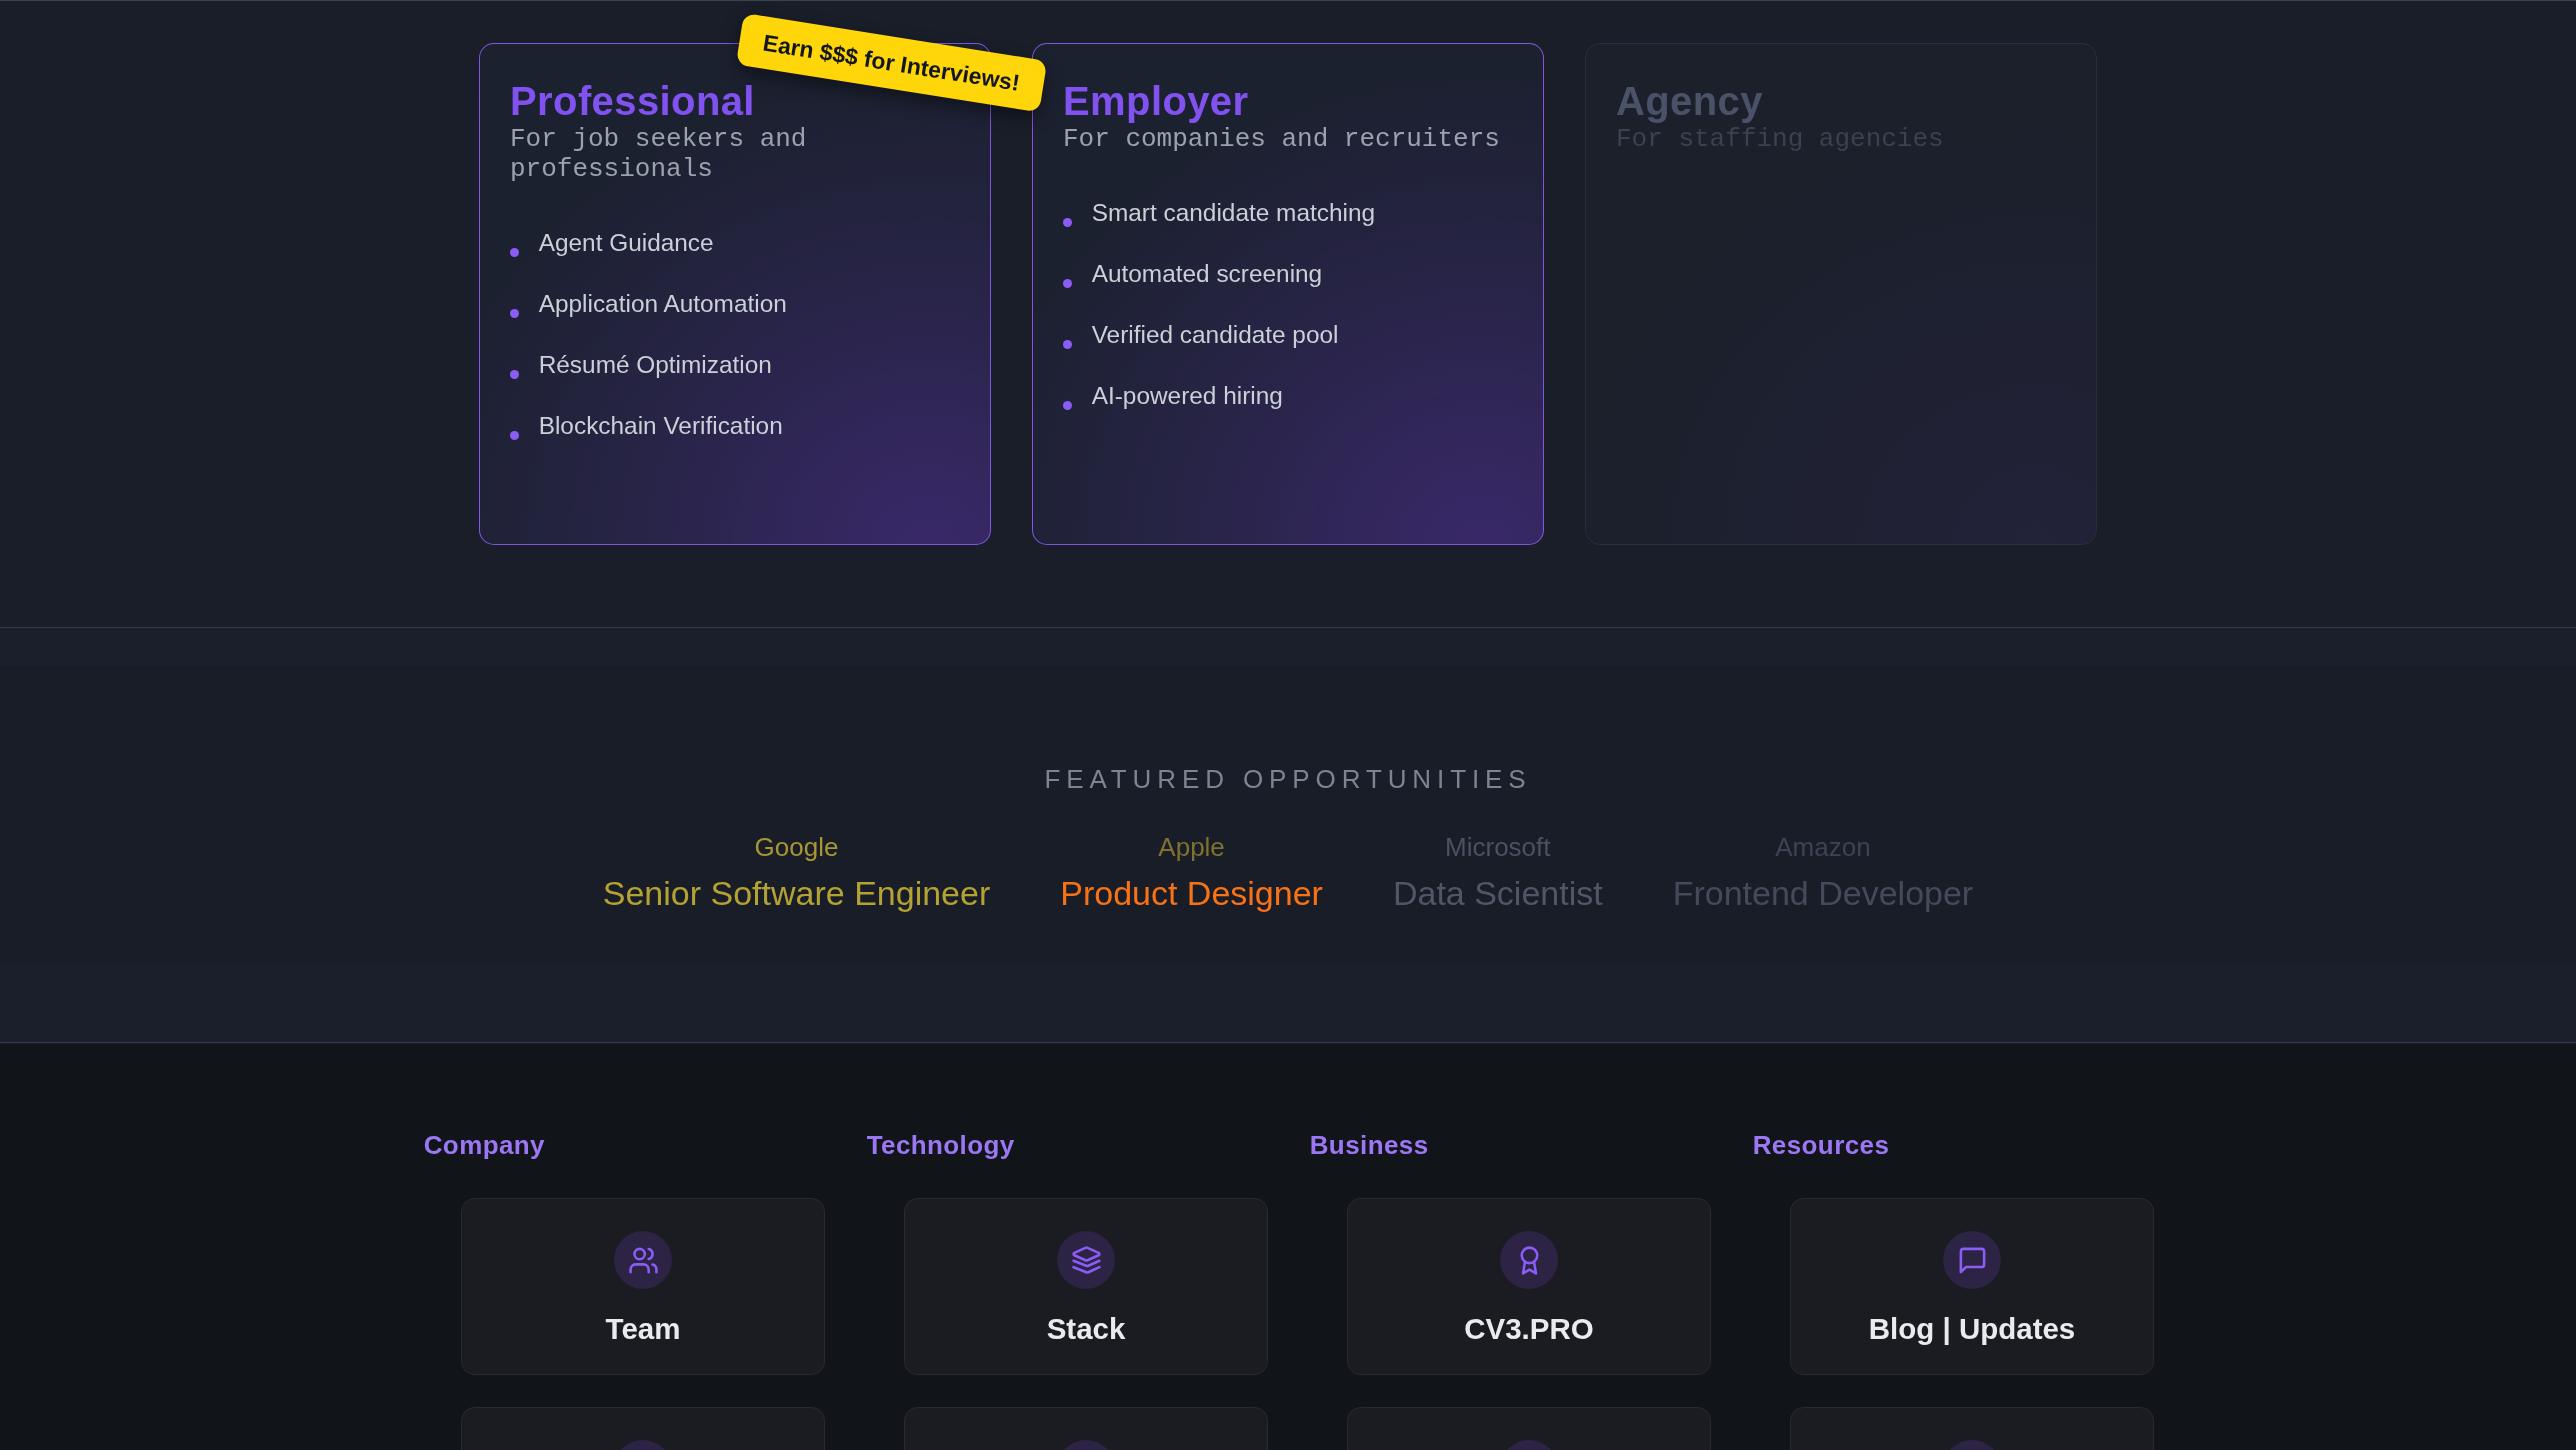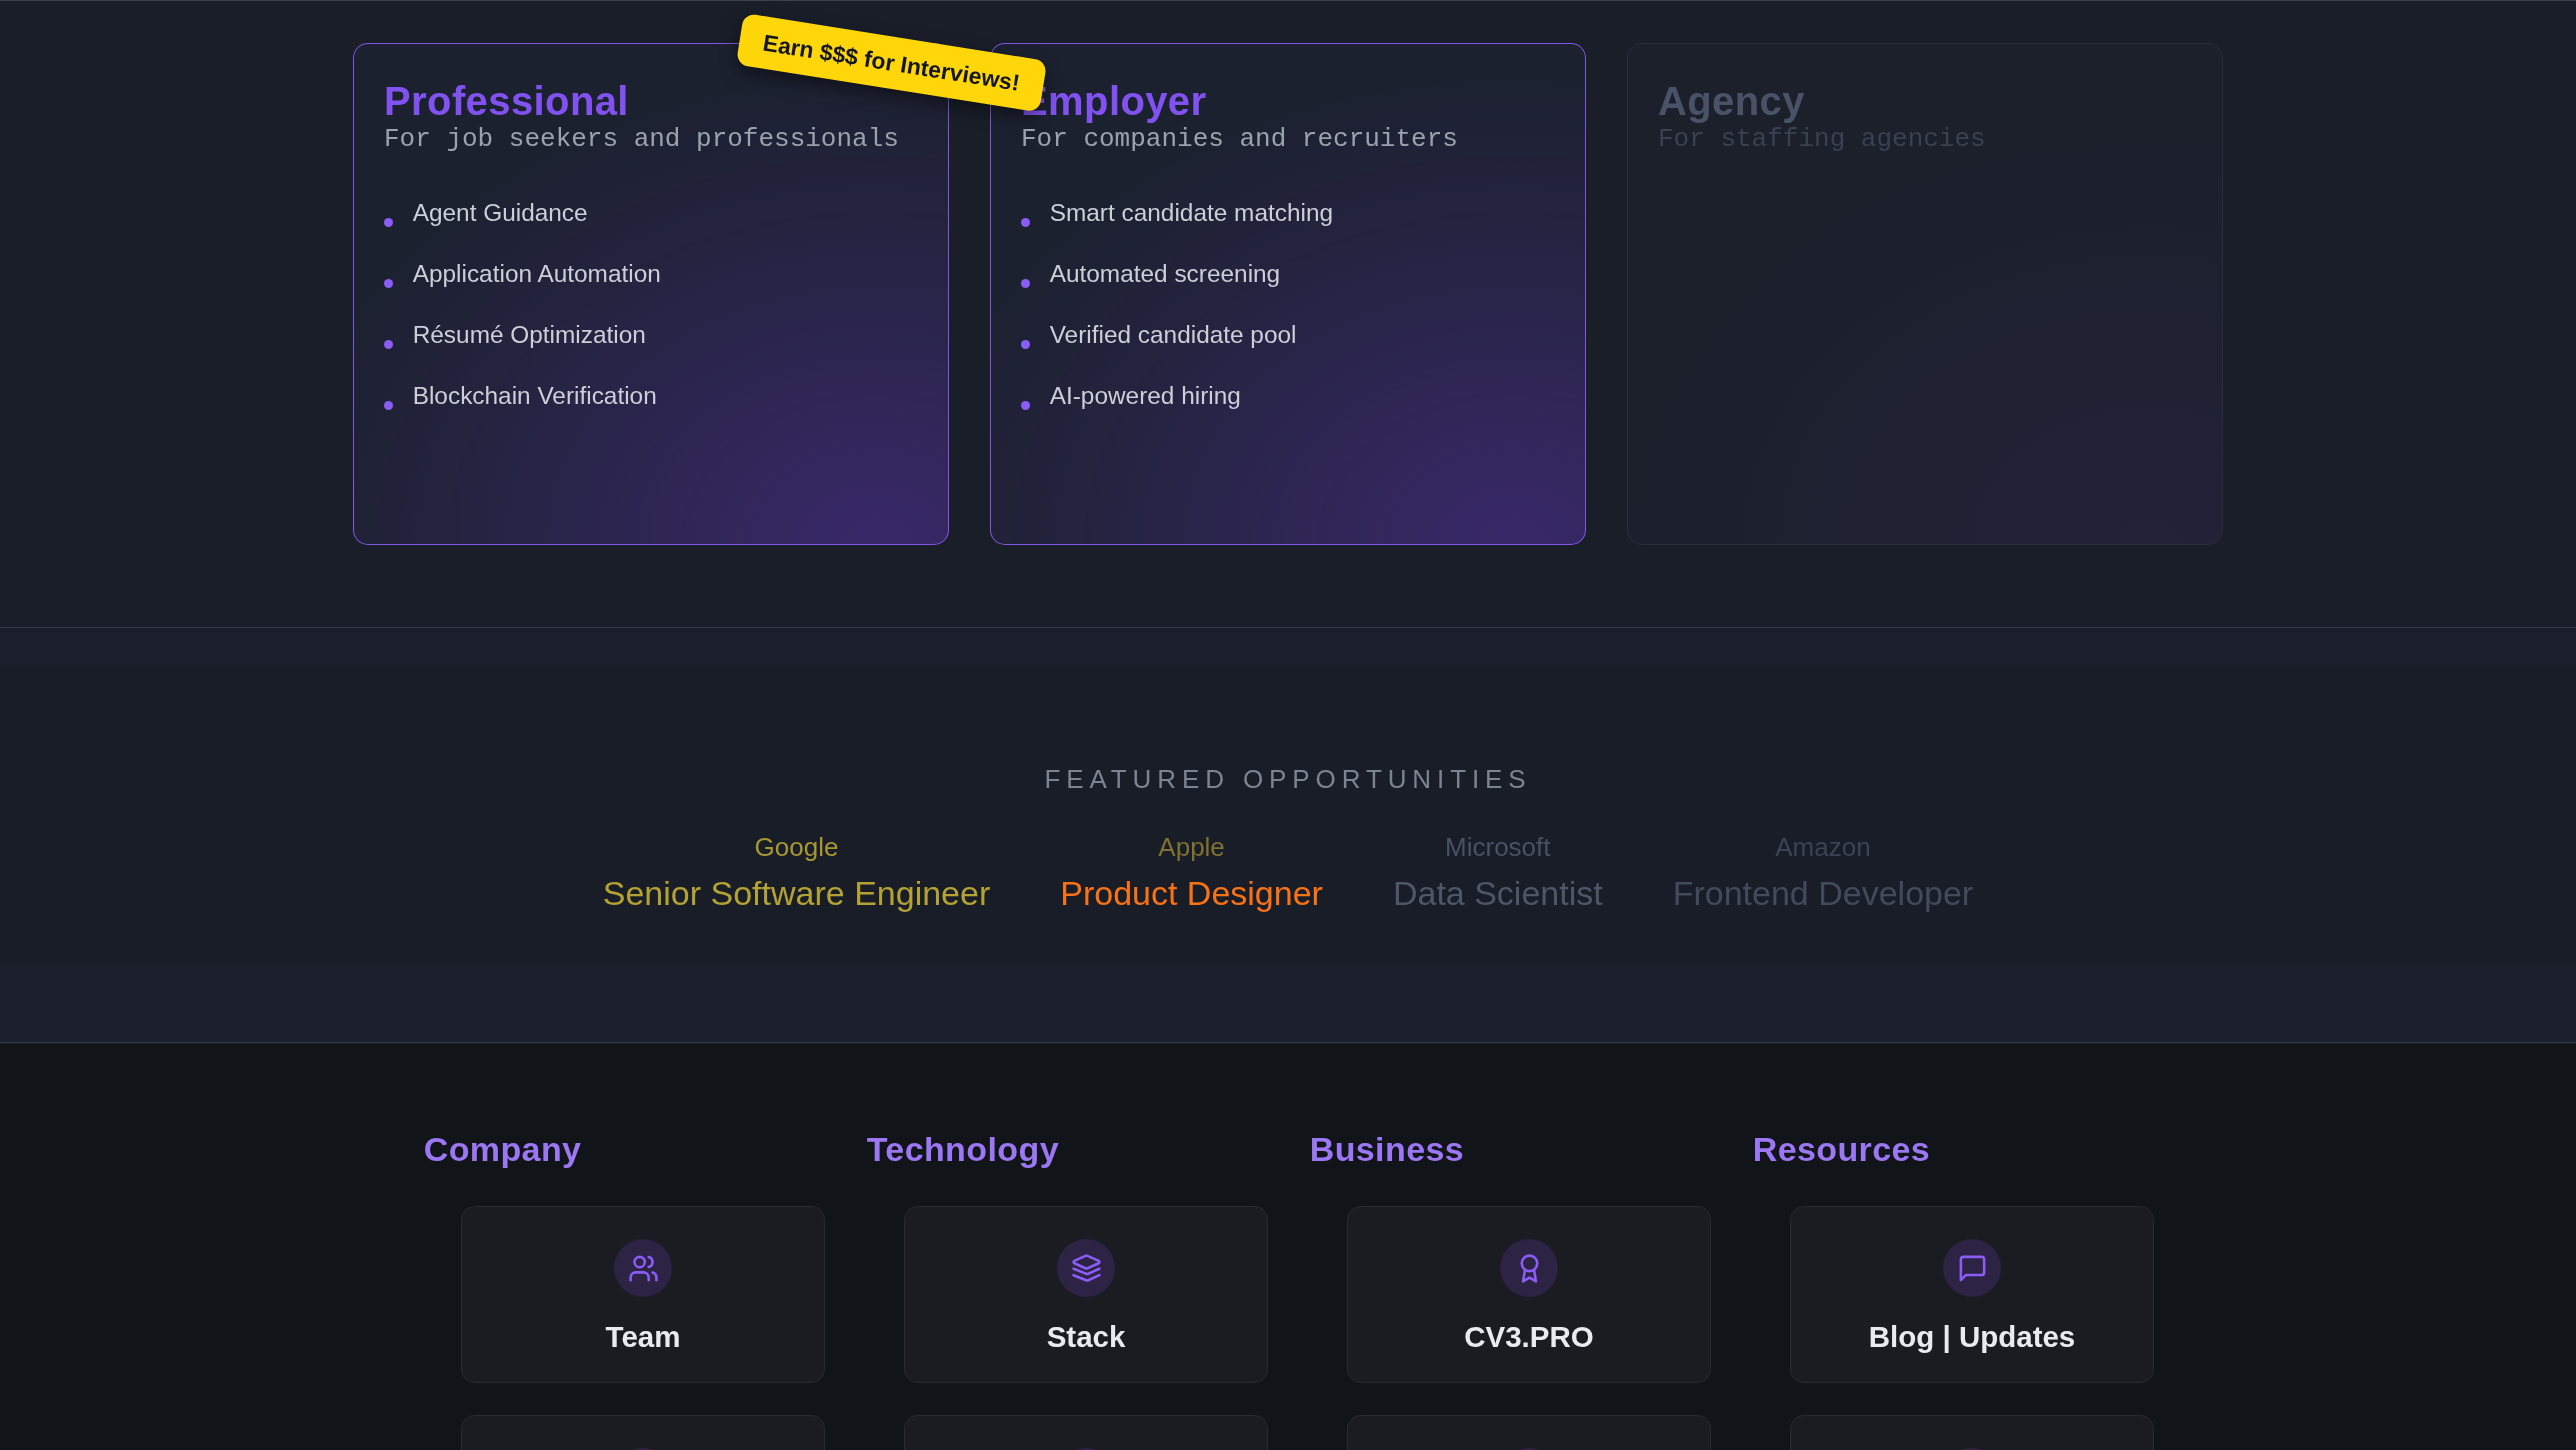--- a/index.html
+++ b/index.html
@@ -11,21 +11,21 @@
 
   
   .plans-section {
     position:absolute; top:0; left:0; right:0; height:628px;
     background:#191e29;
     border-top:1.7px solid #3a4250;
     border-bottom:0.8px solid #313947;
   }
   .cards-row { display:flex; justify-content:center; gap:41px; padding-top:42px; }
   .plan-card {
-    width:596px; height:502px; border-radius:15px;
+    width:512px; height:502px; border-radius:15px;
     border:1.7px solid rgba(139,92,246,0.9);
     padding:30px 30px;
     background:
       radial-gradient(130% 120% at 88% 100%, rgba(124,58,237,0.30), rgba(124,58,237,0.08) 55%, rgba(124,58,237,0) 78%),
       #1c2130;
   }
   .plan-title { font-size:40px; font-weight:bold; color:#8152ef; margin-top:5px; letter-spacing:0.4px; }
   .plan-desc  { font-size:26px; color:#9aa2ad;font-family:Liberation Mono, monospace; }
   .features { list-style:none; margin-top:45px; }
   .features li { display:flex; align-items:flex-end; margin-bottom:33px; font-size:24.4px; color:#cbd0d8; }
@@ -76,21 +76,21 @@
 
   
   .footer {
     position:absolute; top:1044px; left:0; right:0; height:407px;
     background:#111419; padding-top:86px; overflow:visible;
   }
   .footer-grid {
     width:1732px; margin:0 auto;
     display:grid; grid-template-columns:repeat(4, 1fr); column-gap:40px;
   }
-  .col-heading { font-size:34px; font-weight:bold; color:#9b77f3; margin:0 0 37px 1.7px; letter-spacing:0.4px; }
+  .col-heading { font-size:26px; font-weight:bold; color:#9b77f3; margin:0 0 37px 1.7px; letter-spacing:0.4px; }
   .footer-card {
     height:177px; margin-bottom:32px;
     background:#1b1b22; border:0.8px solid #2a2a31; border-radius:13.5px;
     display:flex; flex-direction:column; align-items:center;
     padding-top:32px; cursor:pointer;margin-left:39px;
   }
   .icon-circle {
     width:58px; height:58px; border-radius:50%;
     background:#2c2345; display:flex; align-items:center; justify-content:center;
   }

